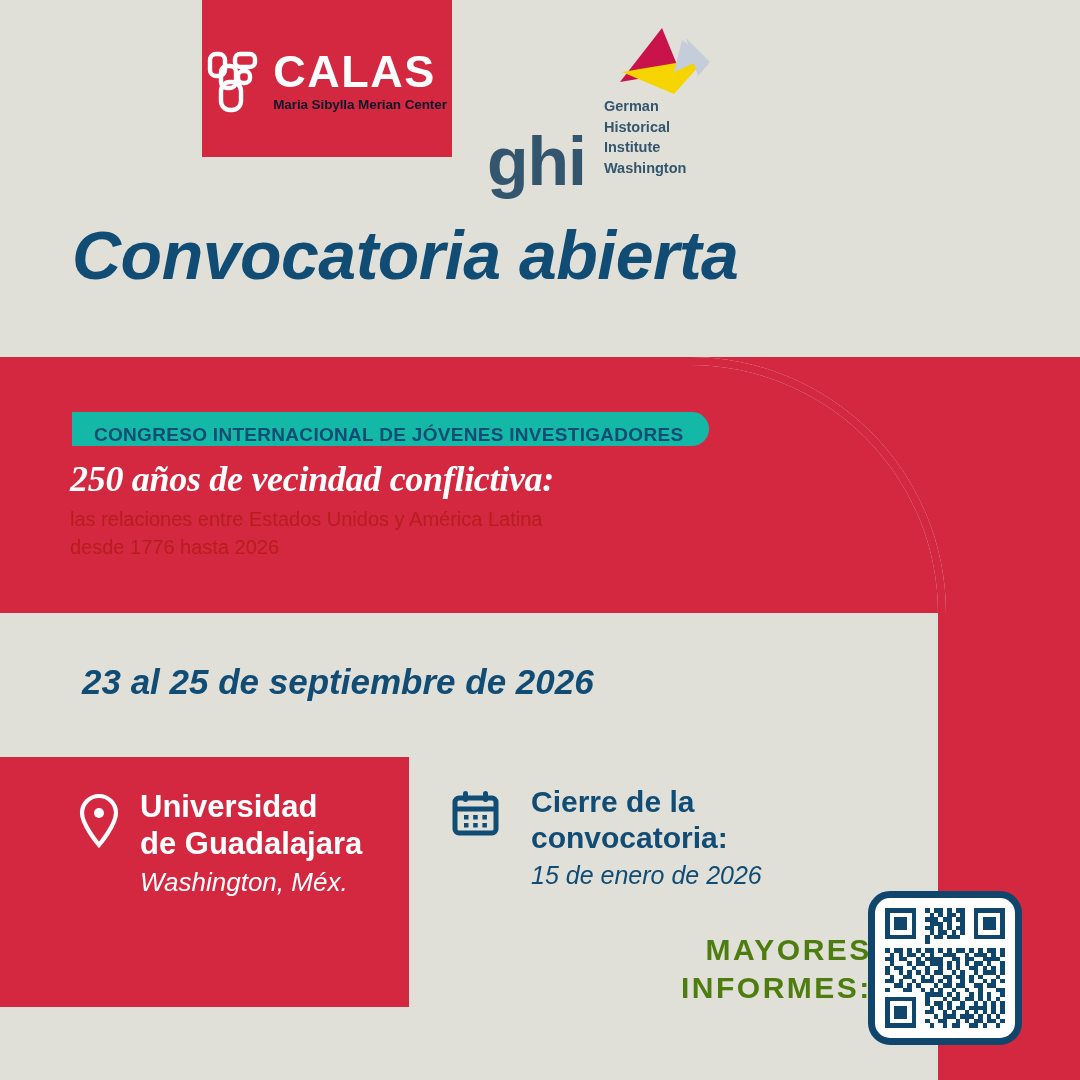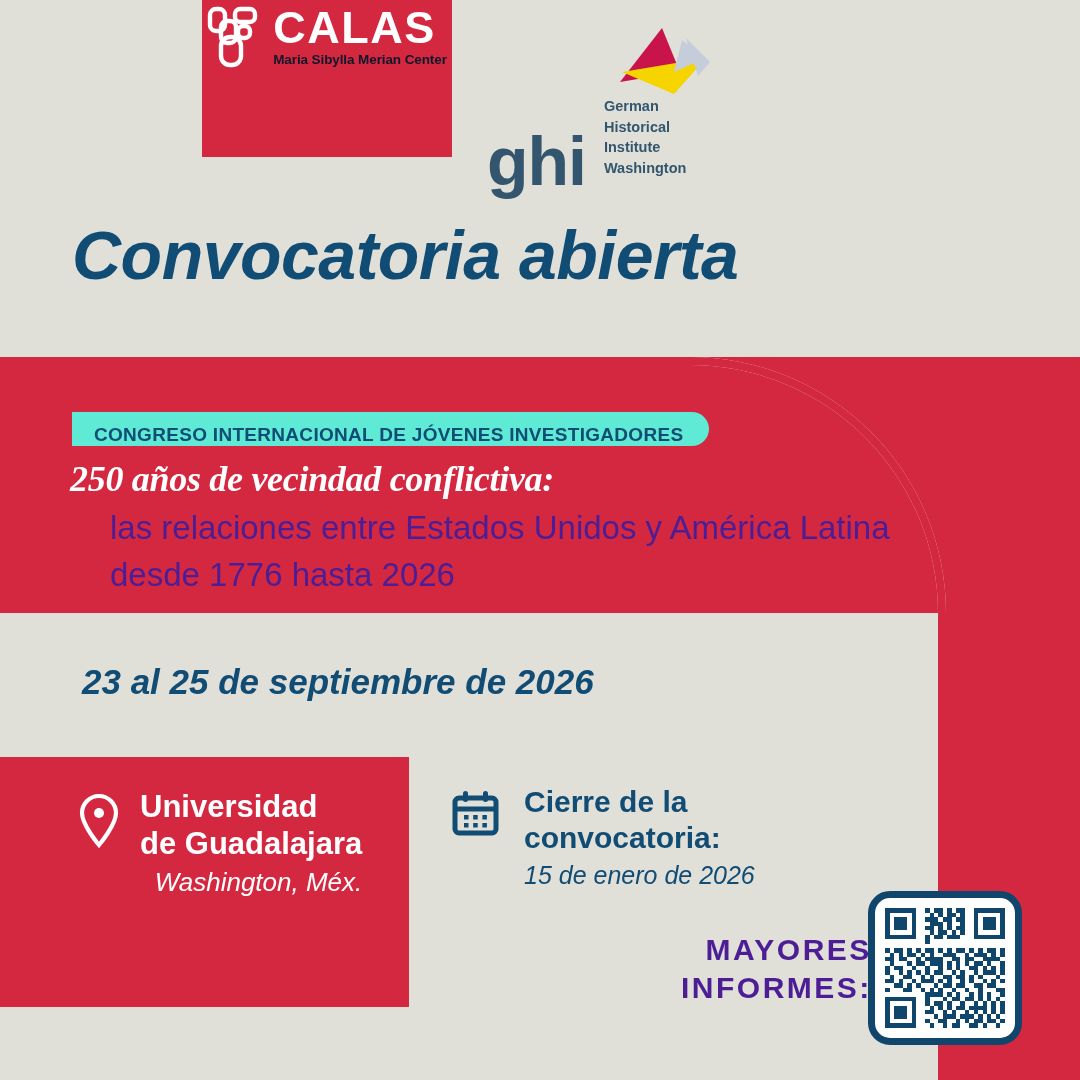--- a/index.html
+++ b/index.html
@@ -13,21 +13,21 @@
 
   
   #bg-shapes { position:absolute; inset:0; width:1080px; height:1080px; }
 
   
   .header { position:absolute; left:0; top:0; width:1080px; height:160px; }
 
   .calas-block {
     position:absolute; left:202px; top:0; width:250px; height:157px;
     background:#D42841;
-    display:flex; align-items:flex-start; justify-content:center;
+    display:flex; align-items:center; justify-content:center;
   }
   .calas-inner { display:flex; align-items:center; gap:14px; margin-top:6px; }
   .calas-mark { width:52px; height:62px; }
   .calas-words { display:flex; flex-direction:column; align-items:flex-start; }
   .calas-name {
     color:#fff; font-weight:bold; font-size:45px; letter-spacing:1.5px;
     line-height:0.95;
   }
   .calas-sub {
     color:#0f172a; font-weight:bold; font-size:13.5px; letter-spacing:-0.1px;
@@ -54,79 +54,79 @@
   .main-title {
     position:absolute; left:72px; top:216px;
     color:#104C74; font-size:68px; font-weight:bold; font-style:italic;
     letter-spacing:-0.5px;
   }
 
   
   .pill {
     position:absolute; left:72px; top:412px;
     height:34px; padding:12px 26px 0 22px;
-    background:#5eead4;
+    background:#14b8a6;
     border-top-right-radius:17px; border-bottom-right-radius:17px;
     display:flex; align-items:center;
   }
   .pill-text {
     color:#104C74; font-size:19px; font-weight:bold; letter-spacing:0.3px;
   }
 
   
   .band-headline {
     position:absolute; left:70px; top:458px;
     color:#fff; font-family:"Liberation Serif", serif;
     font-size:36px; font-weight:bold; font-style:italic;
     letter-spacing:-0.3px;
   }
   .band-body {
     position:absolute; left:70px; top:505px;
-    color:#4c1d95; font-size:33px; line-height:1.42; font-weight:normal;margin-left:40px;
+    color:#b91c1c; font-size:20px; line-height:1.42; font-weight:normal;
   }
 
   
   .event-date {
     position:absolute; left:82px; top:662px;
     color:#104C74; font-size:35px; font-weight:bold; font-style:italic;
     letter-spacing:0px;
   }
 
   
   .venue-box {
     position:absolute; left:0; top:757px; width:409px; height:250px;
     background:#D42841;
   }
   .venue-row { position:absolute; left:78px; top:32px; display:flex; gap:20px; }
   .pin-icon { width:42px; height:56px; flex:none; margin-top:4px; }
-  .venue-text { display:flex; flex-direction:column;align-items:flex-end; }
+  .venue-text { display:flex; flex-direction:column; }
   .venue-name {
     color:#fff; font-size:31px; font-weight:bold; line-height:1.18;
     white-space:pre-line;
   }
   .venue-city {
     color:#fff; font-size:26px; font-style:italic; margin-top:5px;
   }
 
   
-  .deadline { position:absolute; left:452px; top:784px; display:flex; gap:25px; }
+  .deadline { position:absolute; left:452px; top:784px; display:flex; gap:32px; }
   .cal-icon { width:47px; height:47px; flex:none; margin-top:6px; }
   .deadline-text { display:flex; flex-direction:column; }
   .deadline-title {
     color:#104C74; font-size:30px; font-weight:bold; line-height:1.2;
     white-space:pre-line;
   }
   .deadline-date {
     color:#104C74; font-size:25px; font-style:italic; margin-top:5px;
   }
 
   
   .info-label {
     position:absolute; left:681px; top:931px;
-    color:#4c1d95; font-size:30px; font-weight:bold; letter-spacing:2.5px;
+    color:#4d7c0f; font-size:30px; font-weight:bold; letter-spacing:2.5px;
     line-height:1.28; text-align:right; white-space:pre-line;
   }
   .qr-wrap {
     position:absolute; left:868px; top:891px; width:154px; height:154px;
     background:#fff; border:7px solid #10466B; border-radius:22px;
     display:flex; align-items:center; justify-content:center;
   }
   .qr-wrap svg { display:block; }
 </style>
 </head>

